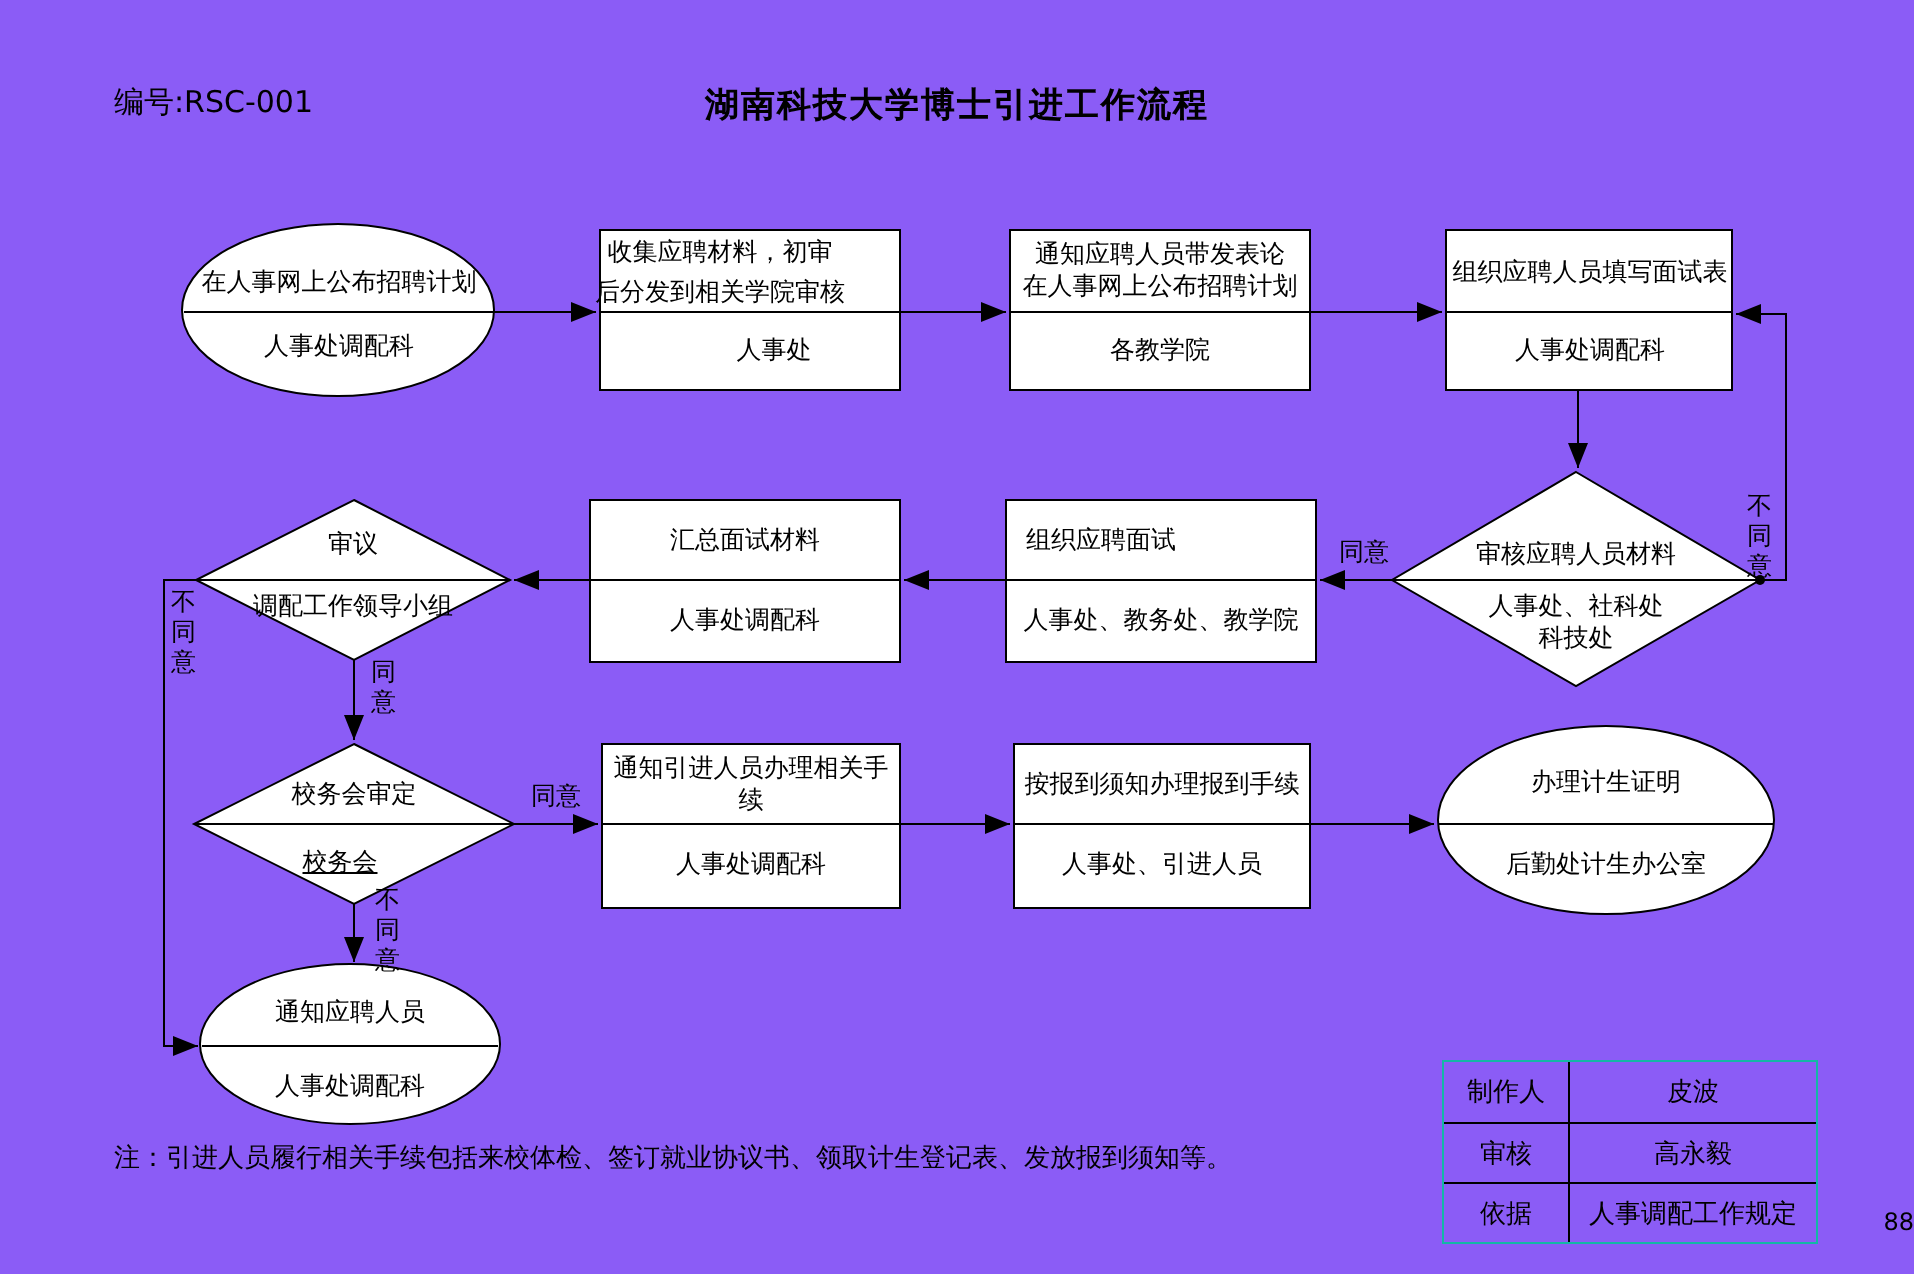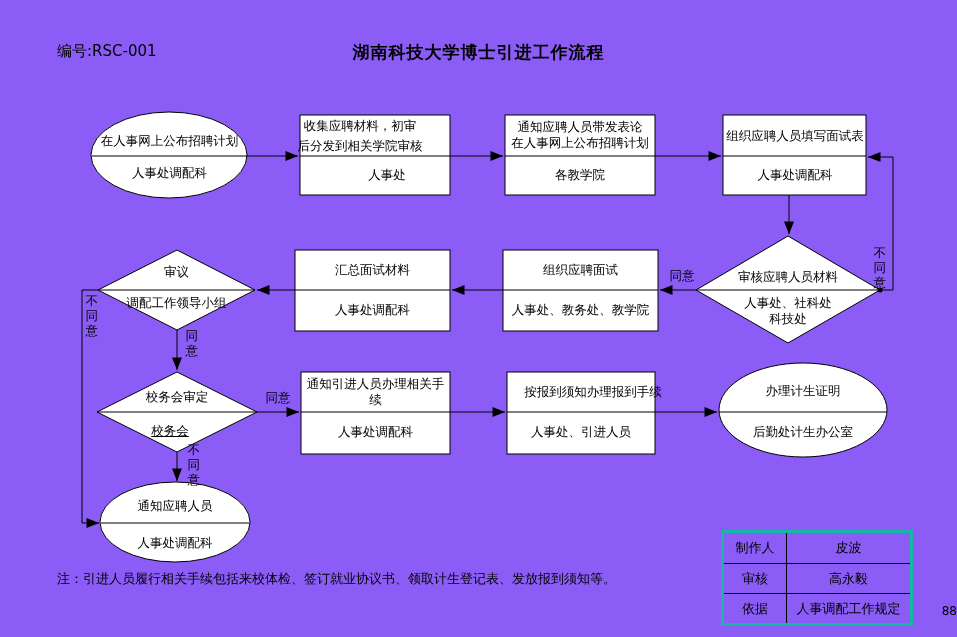--- a/index.html
+++ b/index.html
@@ -43,21 +43,21 @@
     position:absolute;left:57px;top:570px;
     font-size:13px;white-space:nowrap;
   }
   .page-number{
     position:absolute;left:0;right:0;top:604px;
     text-align:right;font-size:12px;
   }
   .info-table{
     position:absolute;left:721px;top:530px;
     width:186px;
-    border:3px solid #14b8a6;
+    border:1px solid #14b8a6;
     display:grid;
     grid-template-columns:62px 1fr;
     grid-auto-rows:30px;
     font-size:13px;
     text-align:right;
   }
   .info-table .cell{
     display:flex;align-items:center;justify-content:center;
     white-space:nowrap;
   }
@@ -149,36 +149,36 @@
 
   <div class="txt" style="left:721px;top:120px;width:148px;height:32px;font-family:Liberation Serif, serif;">组织应聘人员填写面试表</div>
   <div class="txt" style="left:721px;top:159px;width:148px;height:32px;">人事处调配科</div>
 
   <div class="txt" style="left:700px;top:264px;width:176px;height:26px;">审核应聘人员材料</div>
   <div class="txt" style="left:700px;top:292px;width:176px;height:38px;">
     <div class="line">人事处、社科处</div>
     <div class="line">科技处</div>
   </div>
 
-  <div class="txt" style="left:505px;top:254px;width:151px;height:32px;text-align:right;">组织应聘面试</div>
+  <div class="txt" style="left:475px;top:254px;width:151px;height:32px;text-align:right;">组织应聘面试</div>
   <div class="txt" style="left:505px;top:294px;width:151px;height:32px;">人事处、教务处、教学院</div>
 
   <div class="txt" style="left:297px;top:254px;width:151px;height:32px;">汇总面试材料</div>
   <div class="txt" style="left:297px;top:294px;width:151px;height:32px;">人事处调配科</div>
 
   <div class="txt" style="left:98px;top:259px;width:157px;height:26px;">审议</div>
   <div class="txt" style="left:88px;top:292px;width:177px;height:22px;">调配工作领导小组</div>
 
   <div class="txt" style="left:97px;top:386px;width:160px;height:22px;">校务会审定</div>
   <div class="txt" style="left:90px;top:420px;width:160px;height:22px;text-decoration:underline;">校务会</div>
 
   <div class="txt" style="left:303px;top:378px;width:145px;height:28px;">通知引进人员办理相关手续</div>
   <div class="txt" style="left:303px;top:417px;width:145px;height:30px;">人事处调配科</div>
 
-  <div class="txt" style="left:509px;top:378px;width:144px;height:28px;padding-left:12px;">按报到须知办理报到手续</div>
+  <div class="txt" style="left:509px;top:378px;width:144px;height:28px;">按报到须知办理报到手续</div>
   <div class="txt" style="left:509px;top:417px;width:144px;height:30px;">人事处、引进人员</div>
 
   <div class="txt" style="left:719px;top:377px;width:168px;height:28px;">办理计生证明</div>
   <div class="txt" style="left:719px;top:417px;width:168px;height:30px;">后勤处计生办公室</div>
 
   <div class="txt" style="left:100px;top:492px;width:150px;height:28px;">通知应聘人员</div>
   <div class="txt" style="left:100px;top:529px;width:150px;height:28px;">人事处调配科</div>
 
   <div class="hlabel" style="left:662px;top:268px;width:40px;">同意</div>
   <div class="vlabel" style="left:872px;top:246px;">不同意</div>

